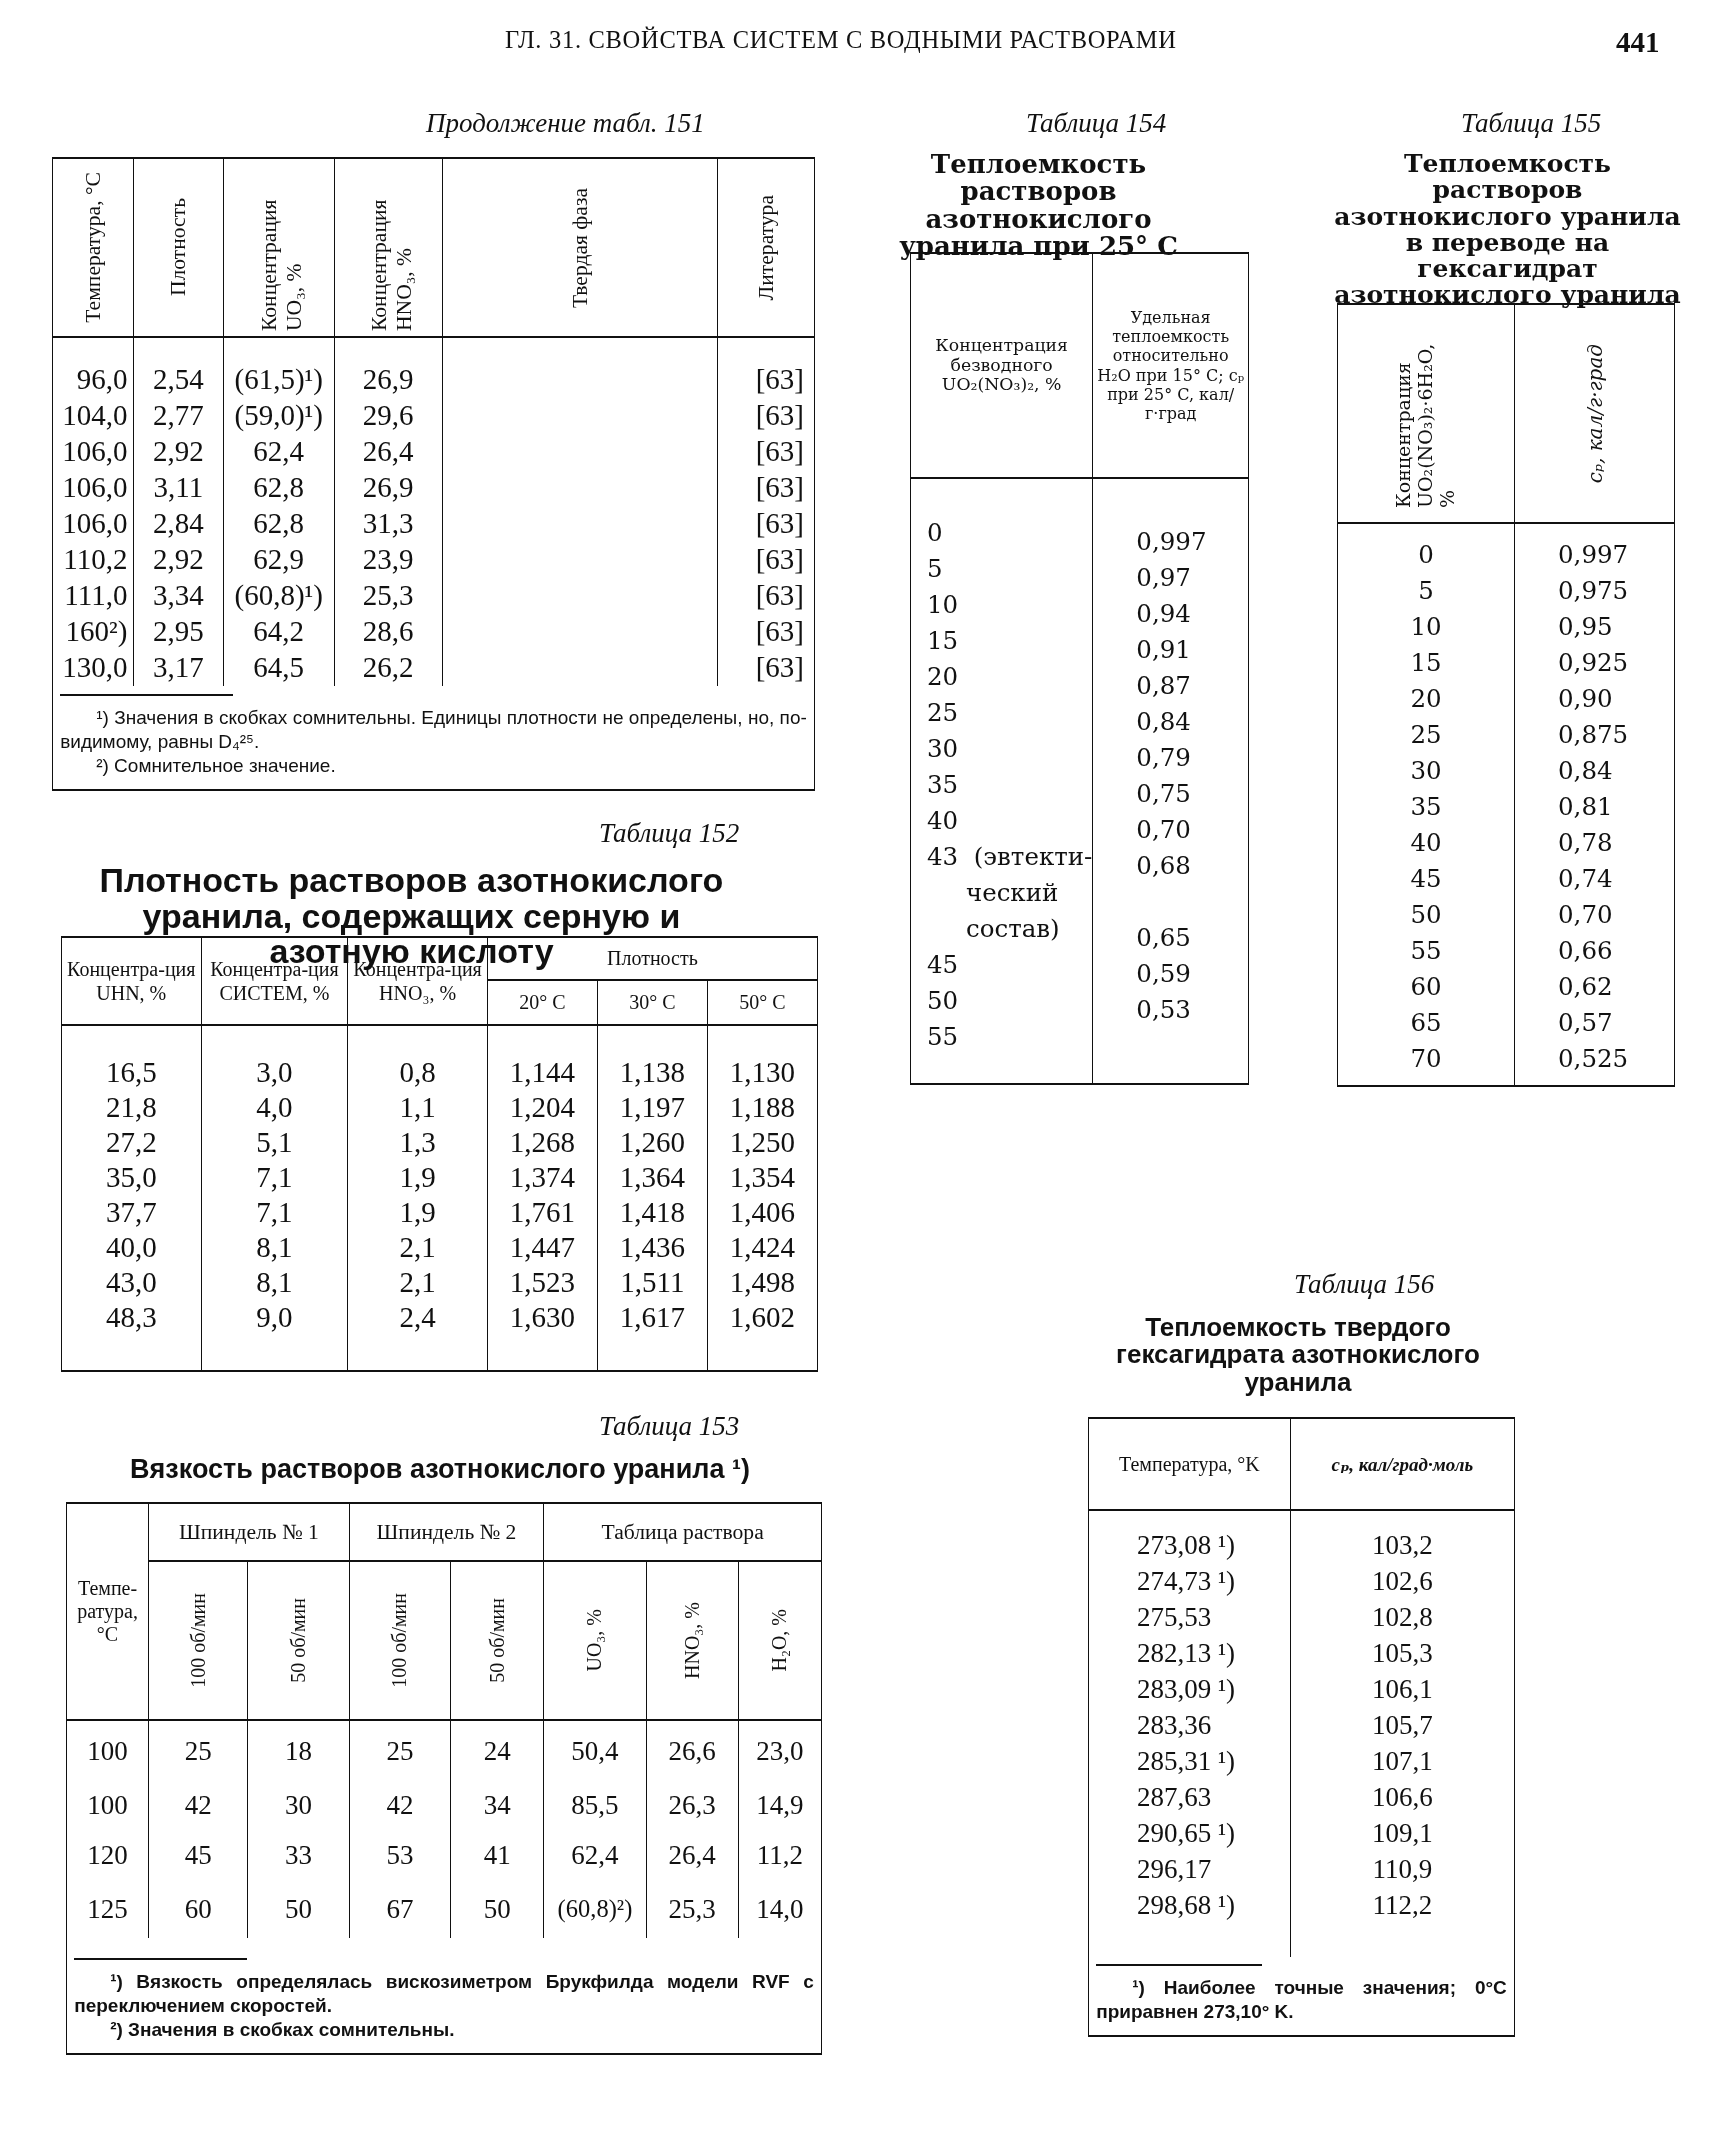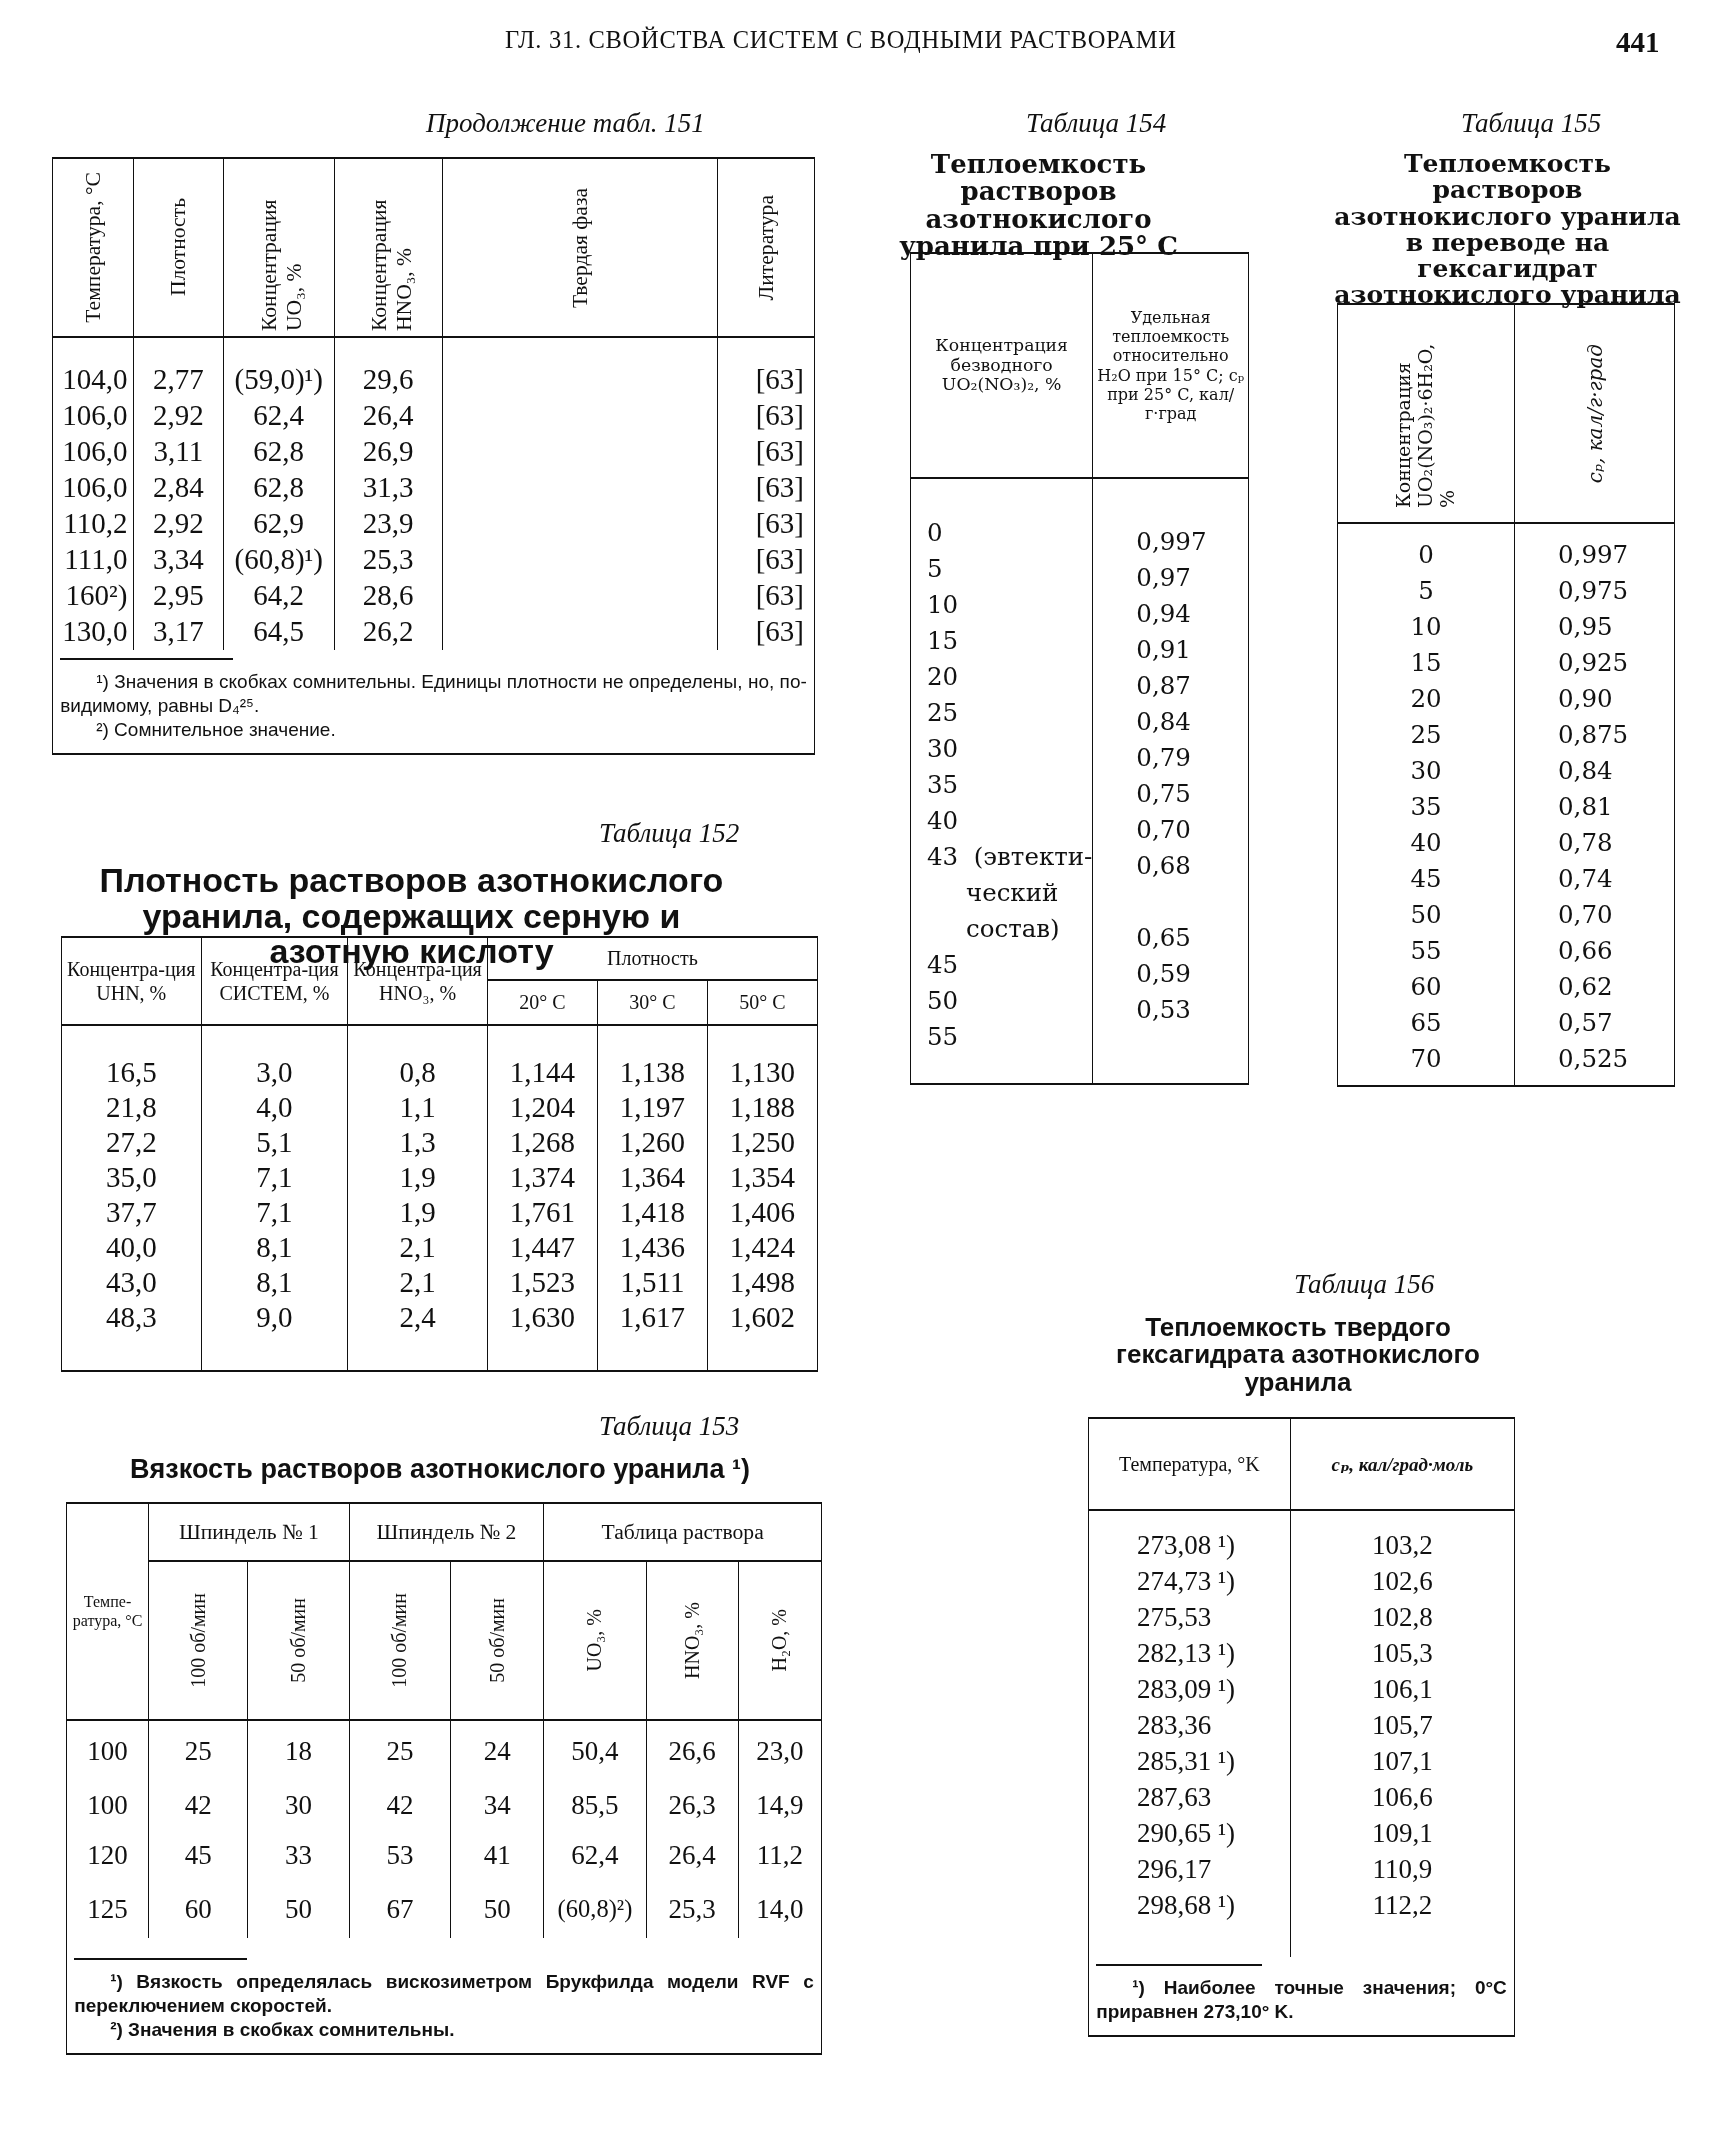--- a/index.html
+++ b/index.html
@@ -55,20 +55,28 @@
   </thead>
   <tbody>
     <tr style="height:24.5px;">
         <td></td>
         <td></td>
         <td></td>
         <td></td>
         <td></td>
         <td></td>
       </tr>
+    <tr style="height:36px;">
+      <td style="text-align:right; padding-right:5.8px;">96,0</td>
+        <td>2,54</td>
+        <td>(61,5)¹)</td>
+        <td>26,9</td>
+        <td></td>
+        <td style="text-align:right; padding-right:10px;">[63]</td>
+    </tr>
     <tr style="height:36px;">
       <td style="text-align:right; padding-right:5.8px;">104,0</td>
         <td>2,77</td>
         <td>(59,0)¹)</td>
         <td>29,6</td>
         <td></td>
         <td style="text-align:right; padding-right:10px;">[63]</td>
     </tr>
     <tr style="height:36px;">
       <td style="text-align:right; padding-right:5.8px;">106,0</td>
@@ -236,21 +244,21 @@
         <td></td>
       </tr>
   </tbody>
 </table>
 
 <div class="caption" style="left:599px; top:1411px;">Таблица 153</div>
 <div class="title" style="left:94px; top:1455px; width:692px; font-size:27px; white-space:nowrap;">Вязкость растворов азотнокислого уранила ¹)</div>
 <table class="tbl" style="left:66px; top:1502px; width:756px; font-size:27px;">
   <thead>
     <tr style="height:58px;">
-      <th rowspan="2" style="width:81px; font-size:16px; line-height:1.15;border-radius:26px;">Темпе-ратура, °C</th>
+      <th rowspan="2" style="width:81px; font-size:20px; line-height:1.15;border-radius:26px;">Темпе-ратура, °C</th>
       <th colspan="2" style="font-size:21.6px; border-bottom:2.2px solid #111;">Шпиндель № 1</th>
       <th colspan="2" style="font-size:21.6px; border-bottom:2.2px solid #111;">Шпиндель № 2</th>
       <th colspan="3" style="font-size:21.6px; border-bottom:2.2px solid #111;">Таблица раствора</th>
     </tr>
     <tr style="height:159px;">
       <th style="width:98px; font-size:20px;">
           <div class="vhead">100 об/мин</div>
         </th>
       <th style="width:100px; font-size:20px;">
           <div class="vhead">50 об/мин</div>

